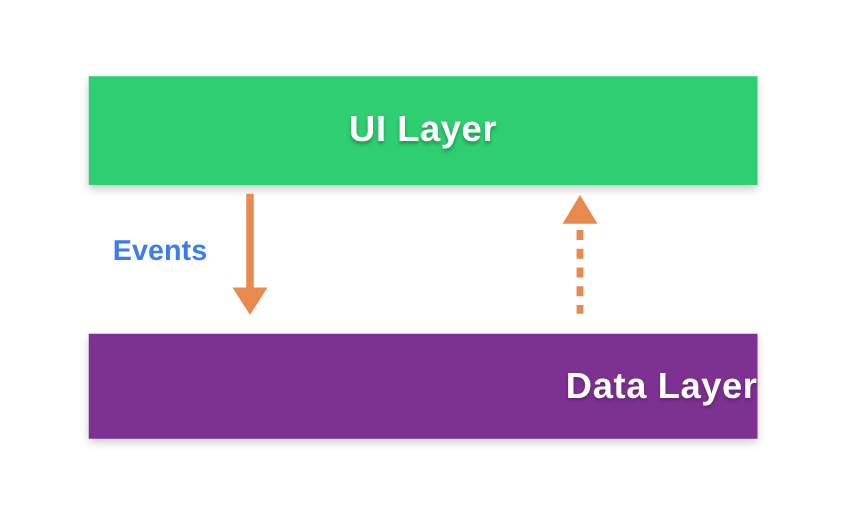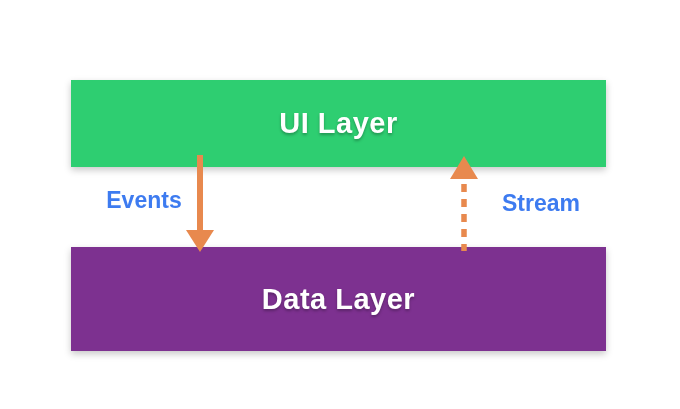--- a/index.html
+++ b/index.html
@@ -25,28 +25,29 @@
   .layer-box{
     position:absolute;
     left:71px;
     width:535px;
     display:flex;
     align-items:center;
     justify-content:center;
     box-shadow:0 3px 7px rgba(0,0,0,0.22);
   }
   .layer-box.ui{
-    top:80px;
+    top:61px;
     height:87px;
     background:var(--ui-layer-green);
   }
   .layer-box.data{
-    top:247px;
-    height:104px;
+    top:267px;
+    height:84px;
     background:var(--data-layer-purple);
+    justify-content:flex-end;
   }
   .layer-label{
     color:#ffffff;
     font-size:29px;
     font-weight:bold;
     letter-spacing:0.5px;
     text-shadow:0 2px 3px rgba(0,0,0,0.28);
   }
   .arrow-svg{
     position:absolute;
@@ -57,21 +58,21 @@
     pointer-events:none;
   }
   .flow-label{
     position:absolute;
     color:var(--label-blue);
     font-size:23px;
     font-weight:bold;
     transform:translateX(-50%);
     white-space:nowrap;
   }
-  .flow-label.events{ left:144px; top:187px; }
+  .flow-label.events{ left:128px; top:187px; }
   .flow-label.stream{ left:541px; top:190px; }
   .flow-caption{
     position:absolute;
     left:336px;
     top:182px;
     transform:translateX(-50%);
     text-align:center;
     color:var(--caption-black);
     font-size:19.5px;
     font-weight:bold;
@@ -100,16 +101,15 @@
     </g>
 
     <g>
       <polygon points="450,179 478,179 464,156" fill="var(--arrow-orange)"></polygon>
       <line x1="464" y1="184" x2="464" y2="251" stroke="var(--arrow-orange)" stroke-width="5.5" stroke-dasharray="8 7"></line>
     </g>
   </svg>
 
   <span class="flow-label events">Events</span>
 
-  <span class="flow-label stream">Stream</span>
 
 
 </div>
 
 </body></html>

